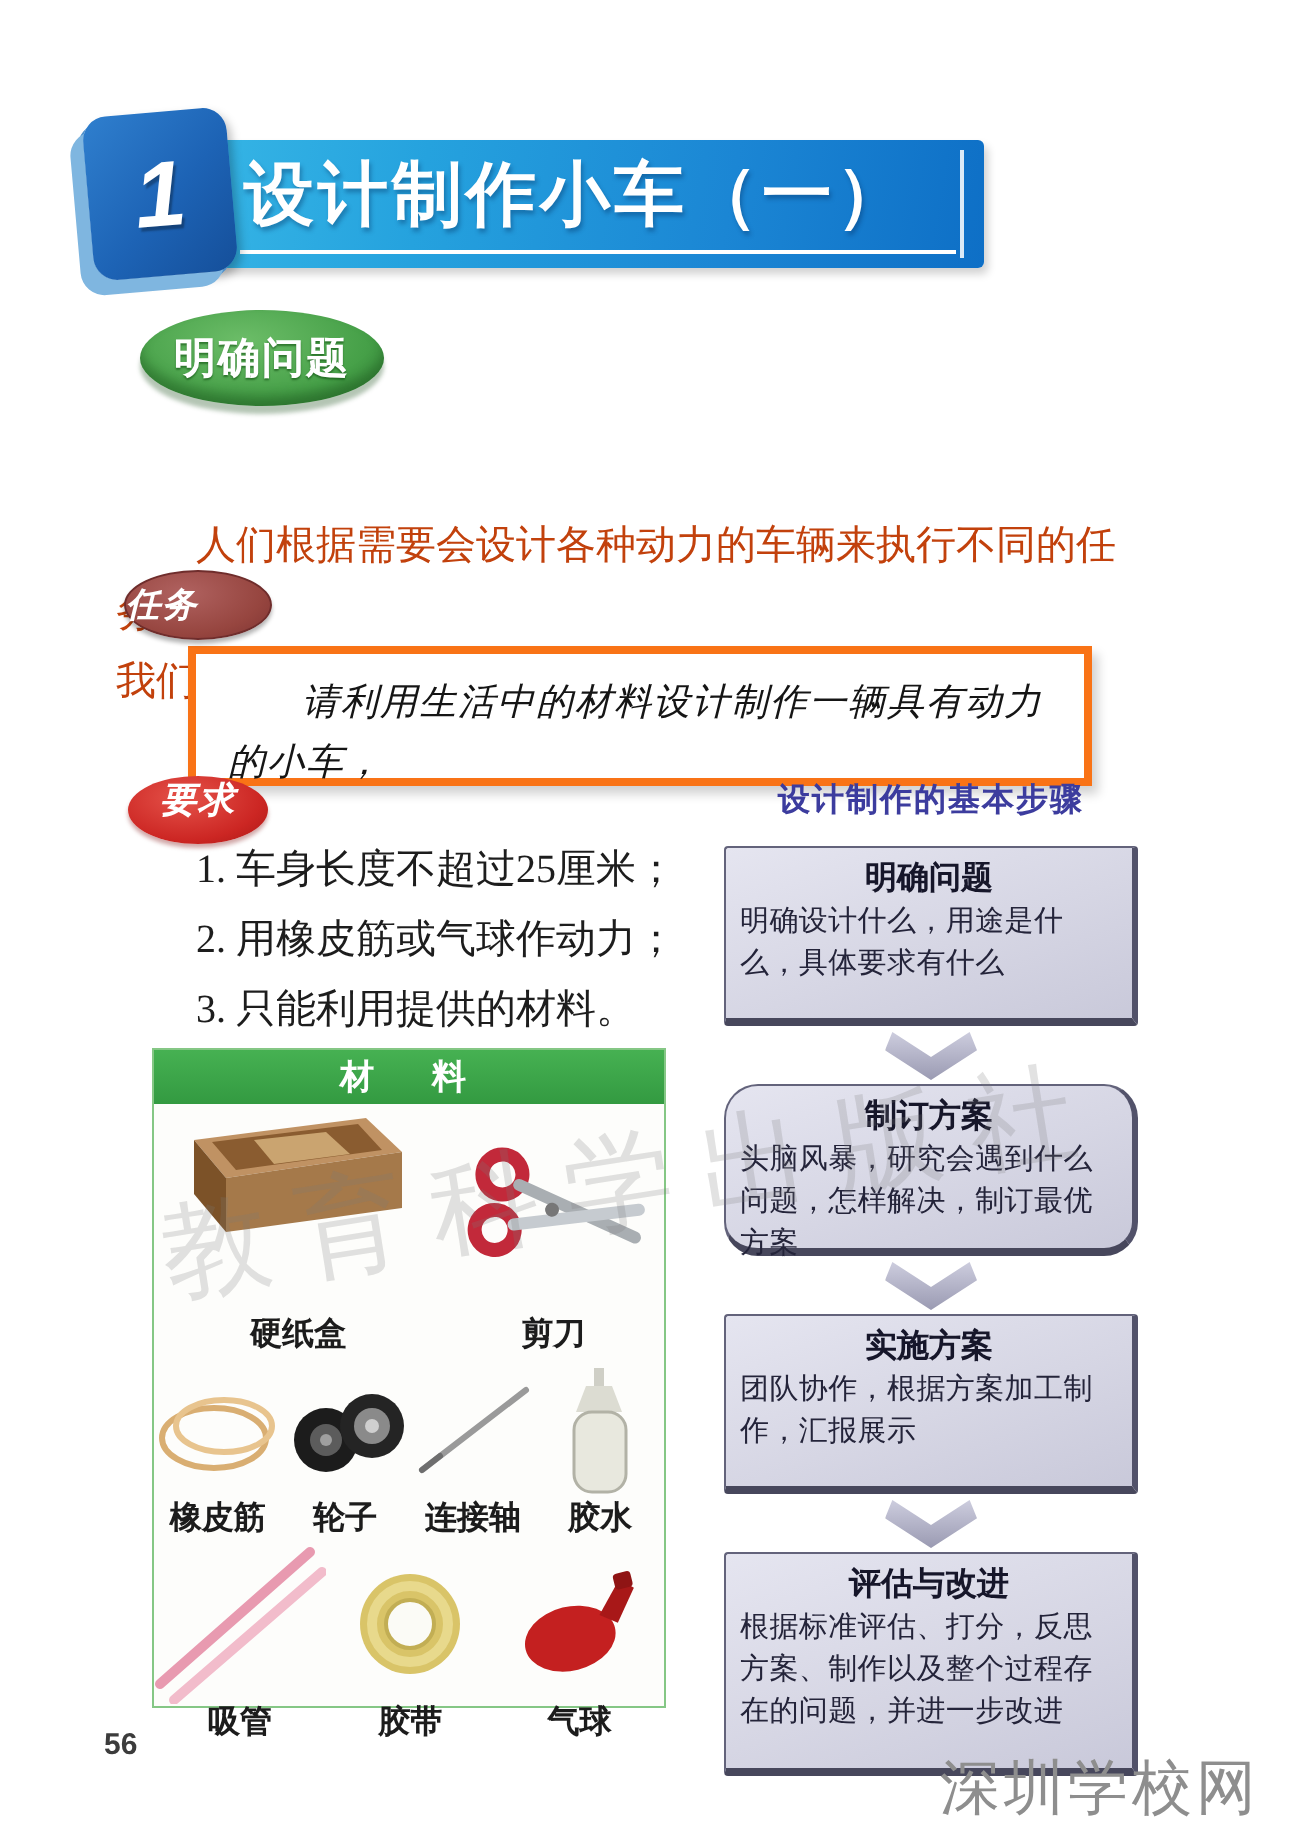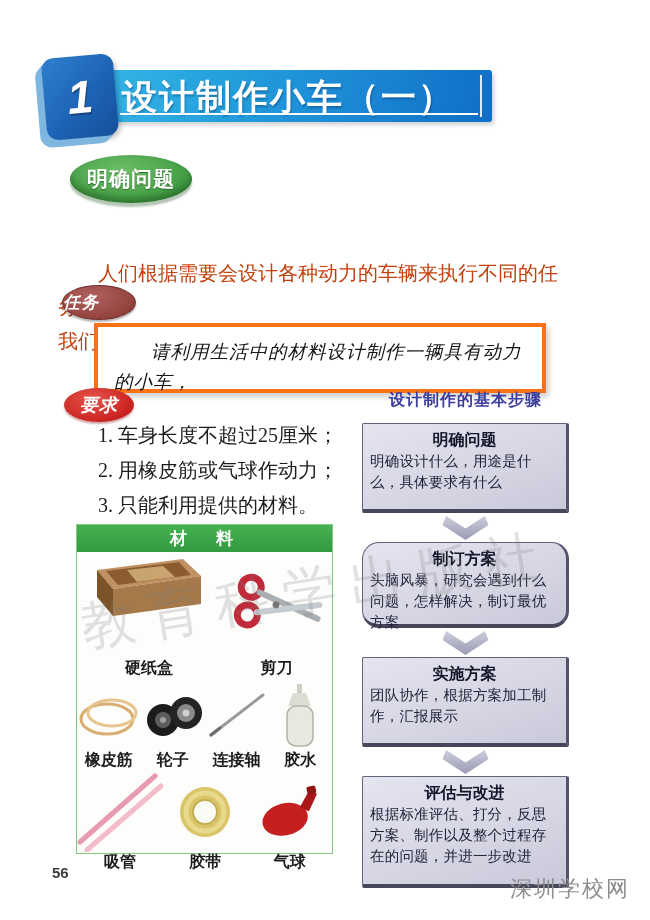--- a/index.html
+++ b/index.html
@@ -1,20 +1,20 @@
 <!DOCTYPE html>
 <html><head>
 <meta charset="utf-8">
 <style>
   html,body{margin:0;padding:0;background:#ffffff;}
   .page{position:relative;width:650px;height:920px;background:#ffffff;overflow:hidden;
         font-family:"Liberation Serif",serif;color:#222;}
 
   
-  .banner{position:absolute;left:60px;top:70px;width:432px;height:52px;border-radius:3px;
+  .banner{position:absolute;left:60px;top:70px;width:432px;height:64px;border-radius:3px;
           background:linear-gradient(100deg,#3cbce8 0%,#25a2de 35%,#1b86d4 70%,#0e6fc6 100%);
           box-shadow:2px 3px 4px rgba(0,0,0,.18);}
   .banner h1{position:absolute;left:62px;top:4px;margin:0;font-family:"Liberation Sans",sans-serif;
           font-size:35px;font-weight:bold;color:#fff;letter-spacing:2px;
           text-shadow:1px 2px 2px rgba(0,40,90,.35);white-space:nowrap;}
   .banner .underline{position:absolute;left:60px;bottom:7px;width:358px;height:2px;background:#fff;}
   .banner .edge-line{position:absolute;right:10px;top:5px;bottom:5px;width:2px;background:rgba(255,255,255,.85);}
   .cube{position:absolute;left:44px;top:56px;width:72px;height:82px;
         background:linear-gradient(135deg,#2f7fce 0%,#1d63b5 55%,#154f9a 100%);
         border-radius:12px;transform:rotate(-5deg);
@@ -43,21 +43,21 @@
   .task-badge span{font-family:"Liberation Sans",sans-serif;font-size:17px;font-weight:bold;font-style:italic;
         color:#fff;letter-spacing:1px;}
   .task-box{position:absolute;left:94px;top:299px;width:452px;height:70px;background:#fff;
         border:4px solid #f97316;box-shadow:3px 4px 5px rgba(0,0,0,.18);
         padding:10px 16px 0 16px;box-sizing:border-box;
         font-style:italic;font-size:18.5px;line-height:30px;letter-spacing:1px;color:#151515;margin-top:24px;}
 
   
   .req-badge{position:absolute;left:64px;top:388px;width:70px;height:34px;border-radius:50%;
         background:radial-gradient(ellipse at 40% 32%,#e5534a,#cc2623 65%,#a91715);
-        display:flex;align-items:center;justify-content:center;box-shadow:0 2px 2px rgba(120,0,0,.35);}
+        display:flex;align-items:flex-start;justify-content:center;box-shadow:0 2px 2px rgba(120,0,0,.35);}
   .req-badge span{font-family:"Liberation Sans",sans-serif;font-size:18px;font-weight:bold;font-style:italic;
         color:#fff;letter-spacing:1px;}
   .req-list{position:absolute;left:98px;top:424px;width:260px;font-size:20px;color:#1d1d1d;}
   .req-list .req-item{margin-bottom:13px;line-height:22px;white-space:nowrap;}
 
   
   .materials{position:absolute;left:76px;top:524px;width:257px;height:330px;background:#fdfdfb;
         border:1px solid #85c785;box-sizing:border-box;display:flex;flex-direction:column;}
   .materials-header{height:27px;flex:0 0 27px;background:linear-gradient(#46b152,#339a41);
         color:#fff;font-family:"Liberation Sans",sans-serif;font-weight:bold;font-size:17px;
@@ -85,21 +85,21 @@
         background:linear-gradient(#cdcdde,#9a9ab2);
         clip-path:polygon(8% 0,50% 52%,92% 0,100% 38%,50% 100%,0 38%);
         filter:drop-shadow(0 1px 1px rgba(40,40,70,.6));}
 
   
   .diag-watermark{position:absolute;left:78px;top:548px;width:560px;transform:rotate(-9deg);
         font-size:54px;color:rgba(125,125,125,.22);letter-spacing:14px;white-space:nowrap;
         pointer-events:none;z-index:5;}
   .page-number{position:absolute;left:52px;top:864px;font-family:"Liberation Sans",sans-serif;
         font-size:15px;font-weight:bold;color:#3c3c3c;}
-  .site-watermark{position:absolute;right:20px;top:874px;font-size:22px;color:#8e8e8e;letter-spacing:2px;}
+  .site-watermark{position:absolute;right:20px;top:874px;font-size:30px;color:#8e8e8e;letter-spacing:2px;}
 </style>
 </head>
 <body>
 
 <div class="page">
 
   <div class="diag-watermark">教育科学出版社</div>
 
   <div class="banner">
     <h1>设计制作小车（一）</h1>

